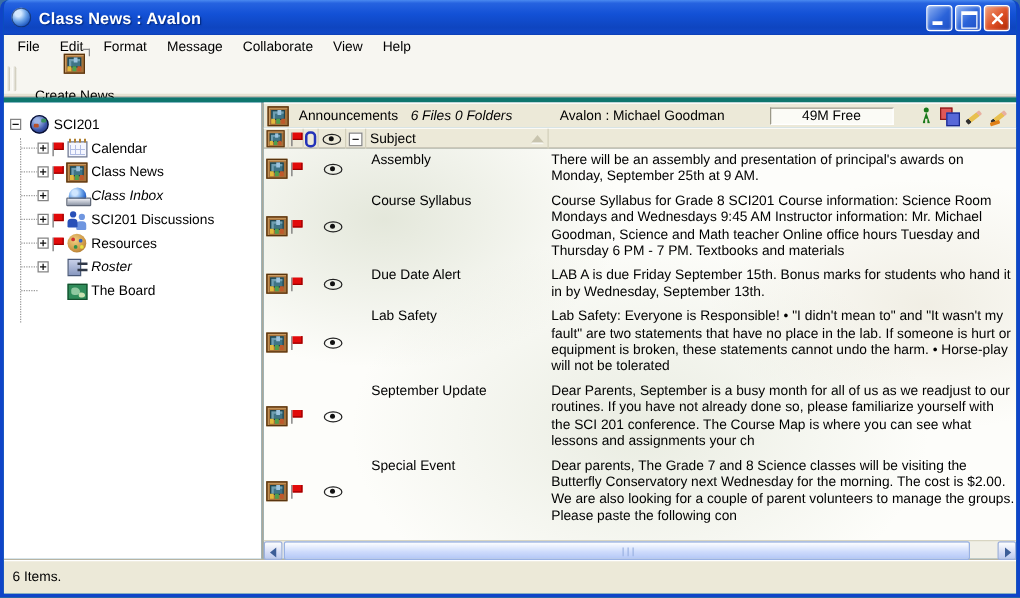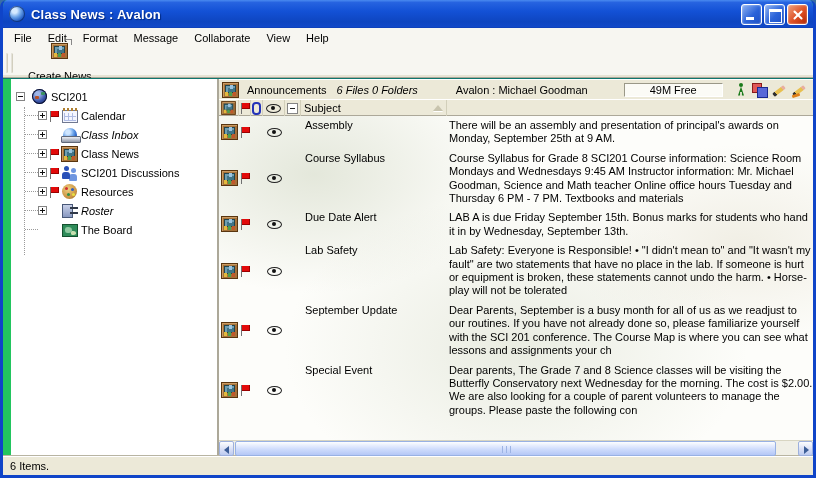--- a/index.html
+++ b/index.html
@@ -1,19 +1,19 @@
 <!DOCTYPE html>
 <html><head>
 <meta charset="utf-8">
 <style>
   * { margin:0; padding:0; box-sizing:border-box; }
   html,body { width:816px; height:478px; background:#3a6ea5; font-family:"Liberation Sans",sans-serif; }
   .window { width:816px; height:478px; display:flex; flex-direction:column;
     border-left:3px solid #0f44c8; border-right:3px solid #0f44c8; border-bottom:3px solid #0f44c8;
-    border-radius:7px 7px 0 0; overflow:hidden; background:#22c55e; }
+    border-radius:7px 7px 0 0; overflow:hidden; background:#0369a1; }
 
   
   .titlebar { height:28px; flex:none; display:flex; align-items:center; padding:0 5px 0 6px;
     background:linear-gradient(180deg,#4a8af0 0%,#2663e0 9%,#1351d6 40%,#0e45c0 78%,#1148c8 95%,#0d3eb4 100%); }
   .titlebar .title { color:#fff; font-weight:bold; font-size:13px; margin-left:6px;
     text-shadow:1px 1px 1px #00287f; letter-spacing:.2px; flex:1; }
   .app-globe { width:16px; height:16px; border-radius:50%; flex:none; position:relative;
     background:radial-gradient(circle at 35% 30%,#d4e9ff 0 16%,#6aa2e8 42%,#1c56c0 72%,#082c78);
     box-shadow:inset 0 0 0 1px rgba(8,34,90,.65); }
   .winbtns { display:flex; gap:2px; }
@@ -33,21 +33,21 @@
   .toolbar { height:30px; flex:none; display:flex; align-items:center; background:#f7f6f1;
     border-bottom:1px solid #aca899; box-shadow:inset 0 -2px 0 #e6e3d4; padding-left:2px; }
   .grip { width:3px; height:20px; background:linear-gradient(90deg,#fff,#c9c5b2); border-radius:2px; margin-right:2px; }
   .tool-btn { display:flex; align-items:center; gap:7px; margin-left:10px; padding:2px 6px 2px 2px; border:1px solid transparent;flex-direction:column; }
   .tool-btn .lbl { font-size:11px; color:#000; }
   .popup-wrap { position:relative; }
   .popup-wrap::after { content:""; position:absolute; right:-4px; top:-4px; width:5px; height:5px;
     border-top:1px solid #888; border-right:1px solid #888; }
 
   
-  .body { flex:1; display:flex; min-height:0; border-top:1px solid #0f766e;padding-left:8px; }
+  .body { flex:1; display:flex; min-height:0; border-top:4px solid #0f766e; }
   .leftpane { width:206px; flex:none; background:#ffffff; overflow:hidden; padding-top:8px; position:relative; }
   .splitter { width:2px; flex:none; background:#aca899; }
   .rightpane { flex:1; display:flex; flex-direction:column; min-width:0;border-radius:23px; }
 
   
   .tree { position:relative; font-size:11px; }
   .tree::before { content:""; position:absolute; left:13px; top:20px; height:148px; border-left:1px dotted #9a9a9a; }
   .tree-row { height:19px; display:flex; align-items:center; position:relative; }
   .tree-root { padding-left:5px; }
   .tree-item { padding-left:27px; }
@@ -175,21 +175,21 @@
     border-top:4px solid transparent; border-bottom:4px solid transparent; }
   .sbtn-left::after { left:4px; border-right:5px solid #3c5e98; }
   .sbtn-right::after { left:5px; border-left:5px solid #3c5e98; }
   .strack { flex:1; position:relative; }
   .sthumb { position:absolute; left:1px; top:0; height:15px; width:96%; border-radius:2px;
     background:linear-gradient(180deg,#fdfeff,#cfdcfc 55%,#b4c7f6); border:1px solid #98b1e4; }
   .sthumb::after { content:""; position:absolute; left:50%; top:4px; width:1px; height:7px;
     box-shadow:-4px 0 0 #9db4e4, 0 0 0 #9db4e4, 4px 0 0 #9db4e4; background:#9db4e4; }
 
   
-  .statusbar { height:20px; flex:none; background:#ece9d8; border-top:1px solid #b8b4a2;
+  .statusbar { height:28px; flex:none; background:#ece9d8; border-top:1px solid #b8b4a2;
     box-shadow:inset 0 1px 0 #fff; font-size:11px; display:flex; align-items:center; padding-left:7px; }
 </style>
 </head>
 <body>
 
 <div class="window">
 
   <div class="titlebar">
     <span class="app-globe"></span>
     <span class="title">Class News : Avalon</span>
@@ -246,37 +246,37 @@
             </span>
             <span class="slot-icon">
               <span class="ic calendar-icon"></span>
             </span>
             <span class="tlabel">Calendar</span>
           </div>
 
           <div class="tree-row tree-item">
             <span class="tbox plus"></span>
             <span class="slot-flag">
+              <span class="ic ic-flag"></span>
+            </span>
+            <span class="slot-icon">
+              <span class="ic news-icon"></span>
+            </span>
+            <span class="tlabel">Class News</span>
+          </div>
+
+          <div class="tree-row tree-item">
+            <span class="tbox plus"></span>
+            <span class="slot-flag">
               <span class="ic ic-flag" style="visibility: hidden;"></span>
             </span>
             <span class="slot-icon">
               <span class="ic inbox-icon"></span>
             </span>
             <span class="tlabel" style="font-style: italic;">Class Inbox</span>
-          </div>
-
-          <div class="tree-row tree-item">
-            <span class="tbox plus"></span>
-            <span class="slot-flag">
-              <span class="ic ic-flag"></span>
-            </span>
-            <span class="slot-icon">
-              <span class="ic news-icon"></span>
-            </span>
-            <span class="tlabel">Class News</span>
           </div>
 
 
           <div class="tree-row tree-item">
             <span class="tbox plus"></span>
             <span class="slot-flag">
               <span class="ic ic-flag"></span>
             </span>
             <span class="slot-icon">
               <span class="ic discussions-icon"></span>

